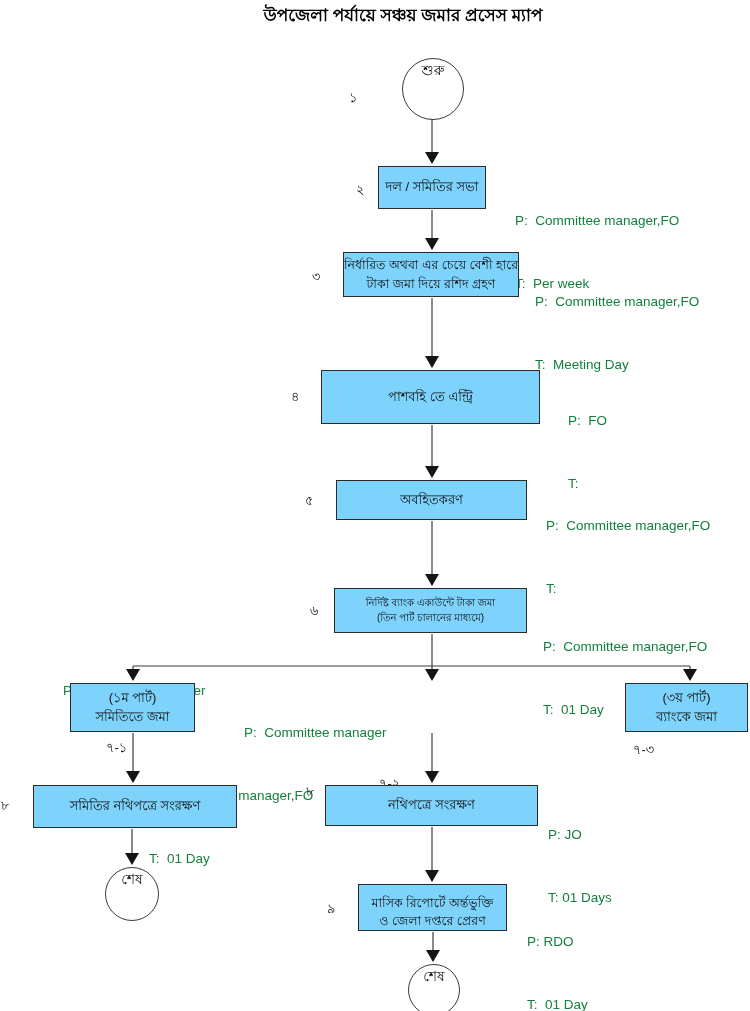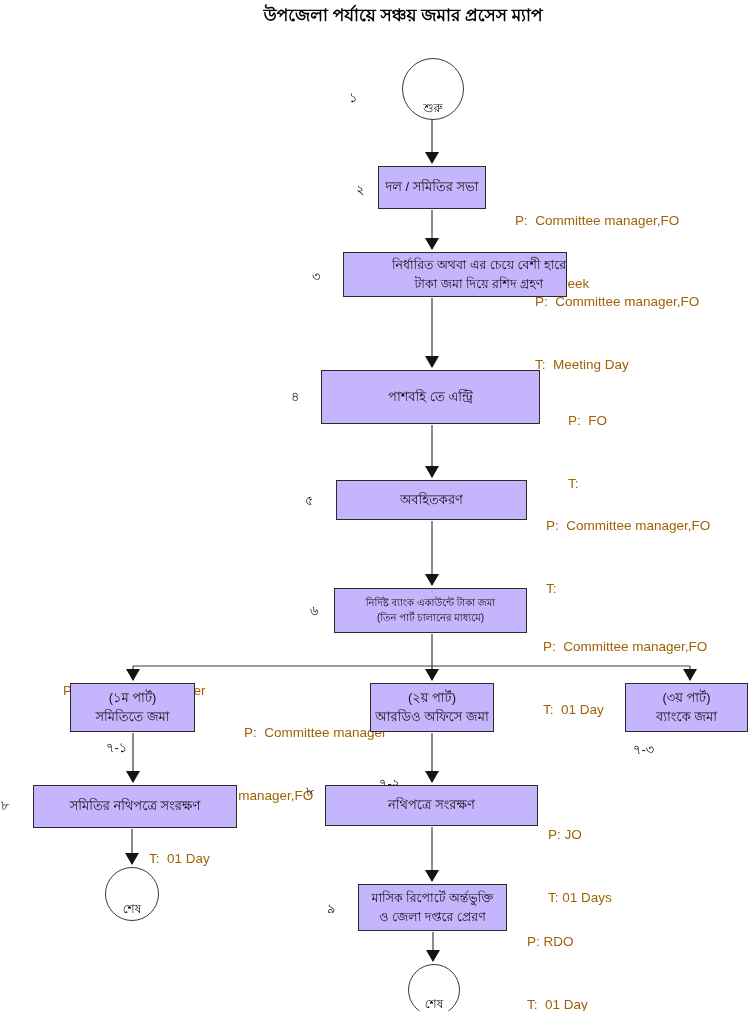--- a/index.html
+++ b/index.html
@@ -1,26 +1,26 @@
 <!DOCTYPE html>
 <html><head>
 <meta charset="utf-8">
 <style>
   html,body{margin:0;padding:0;background:#ffffff;}
   body{font-family:"Liberation Sans",sans-serif;color:#1a1a1a;}
   #canvas{position:relative;width:750px;height:1011px;background:#ffffff;overflow:hidden;}
   svg.connectors{position:absolute;left:0;top:0;width:750px;height:1011px;}
   .title{position:absolute;left:0;top:2px;width:750px;text-align:center;font-size:17px;font-weight:bold;color:#000;margin-left:28px;}
-  .box{position:absolute;border:1.5px solid #2b2b2b;background:#c4b5fd;display:flex;flex-direction:column;
+  .box{position:absolute;border:1.5px solid #2b2b2b;background:#7dd3fc;display:flex;flex-direction:column;
        align-items:center;justify-content:center;text-align:center;font-size:13px;line-height:1.45;
        white-space:nowrap;color:#111;}
   .circle{position:absolute;border:1.2px solid #3a3a3a;border-radius:50%;background:#fff;display:flex;
-          align-items:flex-end;justify-content:center;font-size:12px;color:#111;}
+          align-items:flex-start;justify-content:center;font-size:14px;color:#111;}
   .num{position:absolute;font-size:13px;color:#111;}
-  .ann{position:absolute;font-size:13.5px;line-height:21px;color:#a16207;white-space:pre;}
+  .ann{position:absolute;font-size:13.5px;line-height:21px;color:#15803d;white-space:pre;}
   .ann div{white-space:pre;}
 </style>
 </head>
 <body>
 
 <div id="canvas">
 
   <svg class="connectors" viewBox="0 0 750 1011">
     <defs>
       <marker id="ah" markerUnits="userSpaceOnUse" markerWidth="16" markerHeight="16" refX="11" refY="7" orient="auto">
@@ -55,21 +55,21 @@
 
   <div class="box" style="left:378px;top:166px;width:106px;height:41px;">
     <div>দল / সমিতির সভা</div>
   </div>
   <div class="num" style="left:356px;top:180px;">২</div>
   <div class="ann" style="left:515px;top:168px;">
     <div>P:  Committee manager,FO</div>
     <div>T:  Per week</div>
   </div>
 
-  <div class="box" style="left:343px;top:252px;width:174px;height:43px;font-size:12.5px;padding-left:48px;">
+  <div class="box" style="left:343px;top:252px;width:174px;height:43px;font-size:12.5px;">
     <div>নির্ধারিত অথবা এর চেয়ে বেশী হারে</div>
     <div>টাকা জমা দিয়ে রশিদ গ্রহণ</div>
   </div>
   <div class="num" style="left:312px;top:267px;">৩</div>
   <div class="ann" style="left:535px;top:249px;">
     <div>P:  Committee manager,FO</div>
     <div>T:  Meeting Day</div>
   </div>
 
   <div class="box" style="left:321px;top:370px;width:217px;height:52px;">
@@ -106,24 +106,20 @@
   <div class="ann" style="left:244px;top:680px;">
     <div>P:  Committee manager</div>
   </div>
 
   <div class="box" style="left:70px;top:683px;width:123px;height:47px;">
     <div>(১ম পার্ট)</div>
     <div>সমিতিতে জমা</div>
   </div>
   <div class="num" style="left:106px;top:738px;">৭-১</div>
 
-  <div class="box" style="left:370px;top:683px;width:122px;height:47px;">
-    <div>(২য় পার্ট)</div>
-    <div>আরডিও অফিসে জমা</div>
-  </div>
   <div class="num" style="left:379px;top:738px;margin-top:36px;">৭-২</div>
 
   <div class="box" style="left:625px;top:683px;width:121px;height:47px;">
     <div>(৩য় পার্ট)</div>
     <div>ব্যাংকে জমা</div>
   </div>
   <div class="num" style="left:633px;top:740px;">৭-৩</div>
 
   <div class="ann" style="left:149px;top:743px;">
     <div>P:  Committee manager,FO</div>
@@ -141,21 +137,21 @@
   <div class="num" style="left:306px;top:782px;">৮</div>
   <div class="ann" style="left:548px;top:782px;">
     <div>P: JO</div>
     <div>T: 01 Days</div>
   </div>
 
   <div class="circle" style="left:105px;top:867px;width:52px;height:52px;">
     <span>শেষ</span>
   </div>
 
-  <div class="box" style="left:358px;top:884px;width:147px;height:45px;font-size:12.5px;">
+  <div class="box" style="left:358px;top:884px;width:147px;height:45px;font-size:12.5px;justify-content:flex-end;">
     <div>মাসিক রিপোর্টে অর্ন্তভুক্তি</div>
     <div>ও জেলা দপ্তরে প্রেরণ</div>
   </div>
   <div class="num" style="left:327px;top:899px;">৯</div>
   <div class="ann" style="left:527px;top:889px;">
     <div>P: RDO</div>
     <div>T:  01 Day</div>
   </div>
 
   <div class="circle" style="left:408px;top:964px;width:50px;height:50px;">

